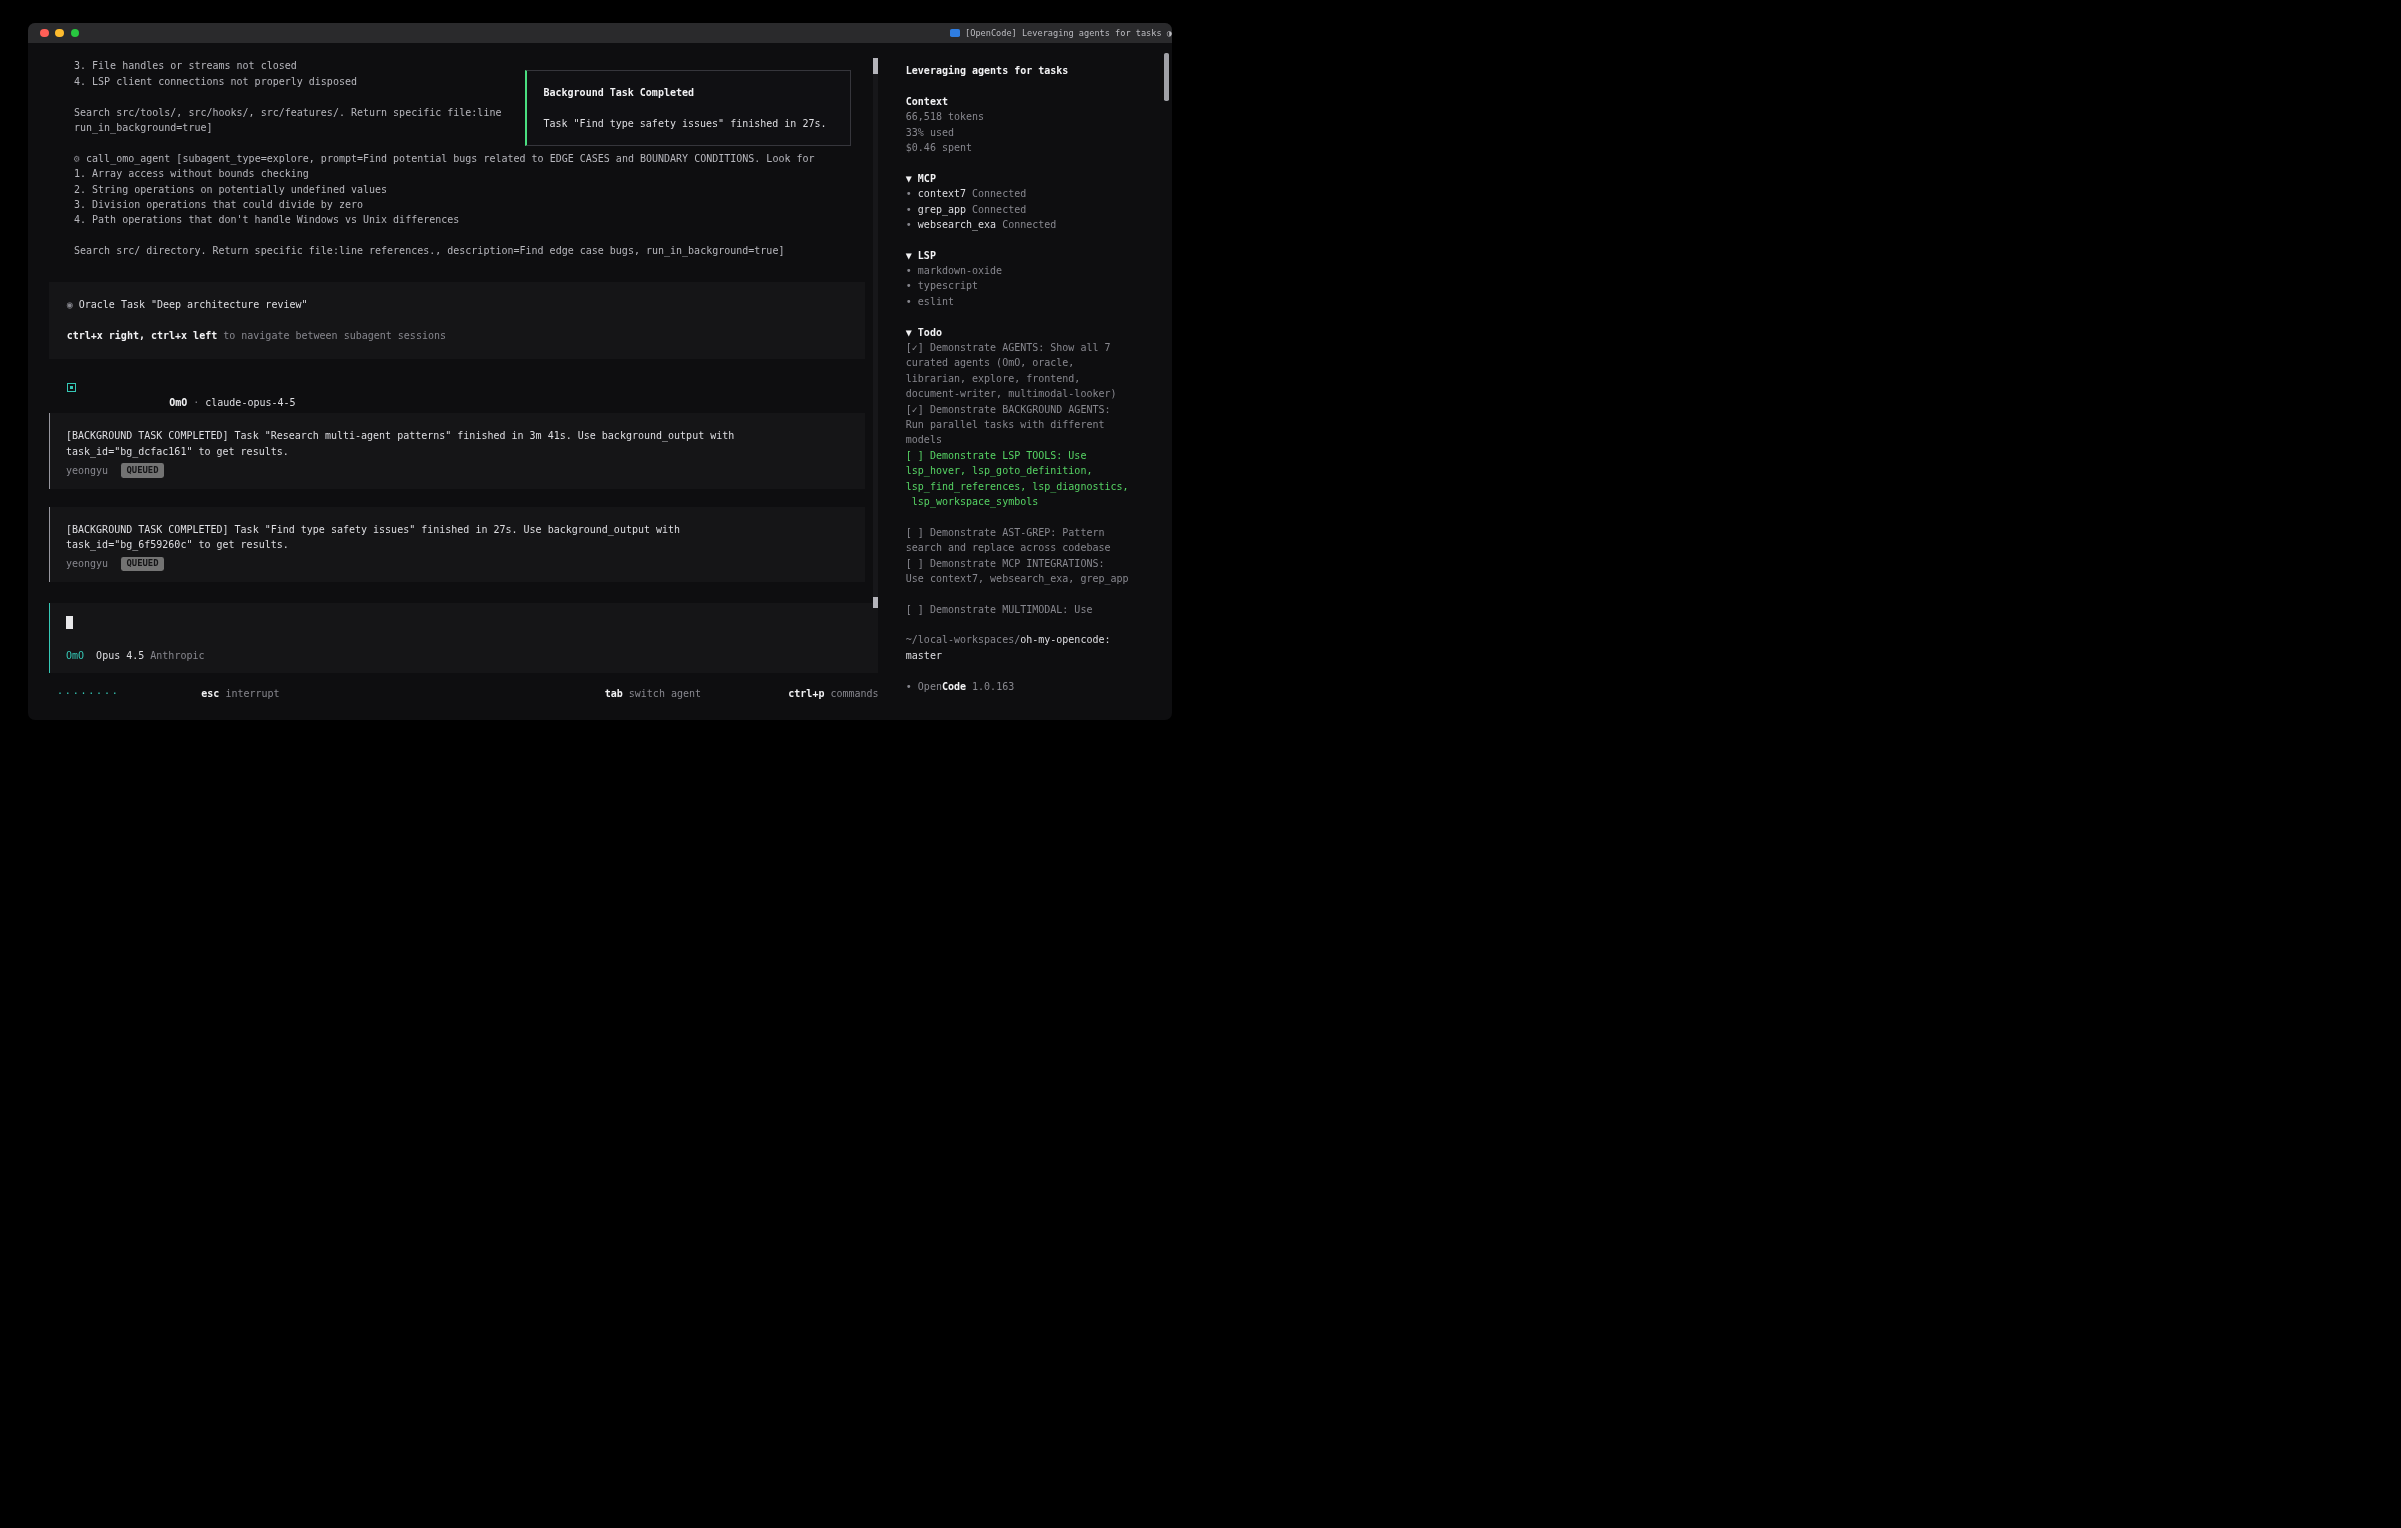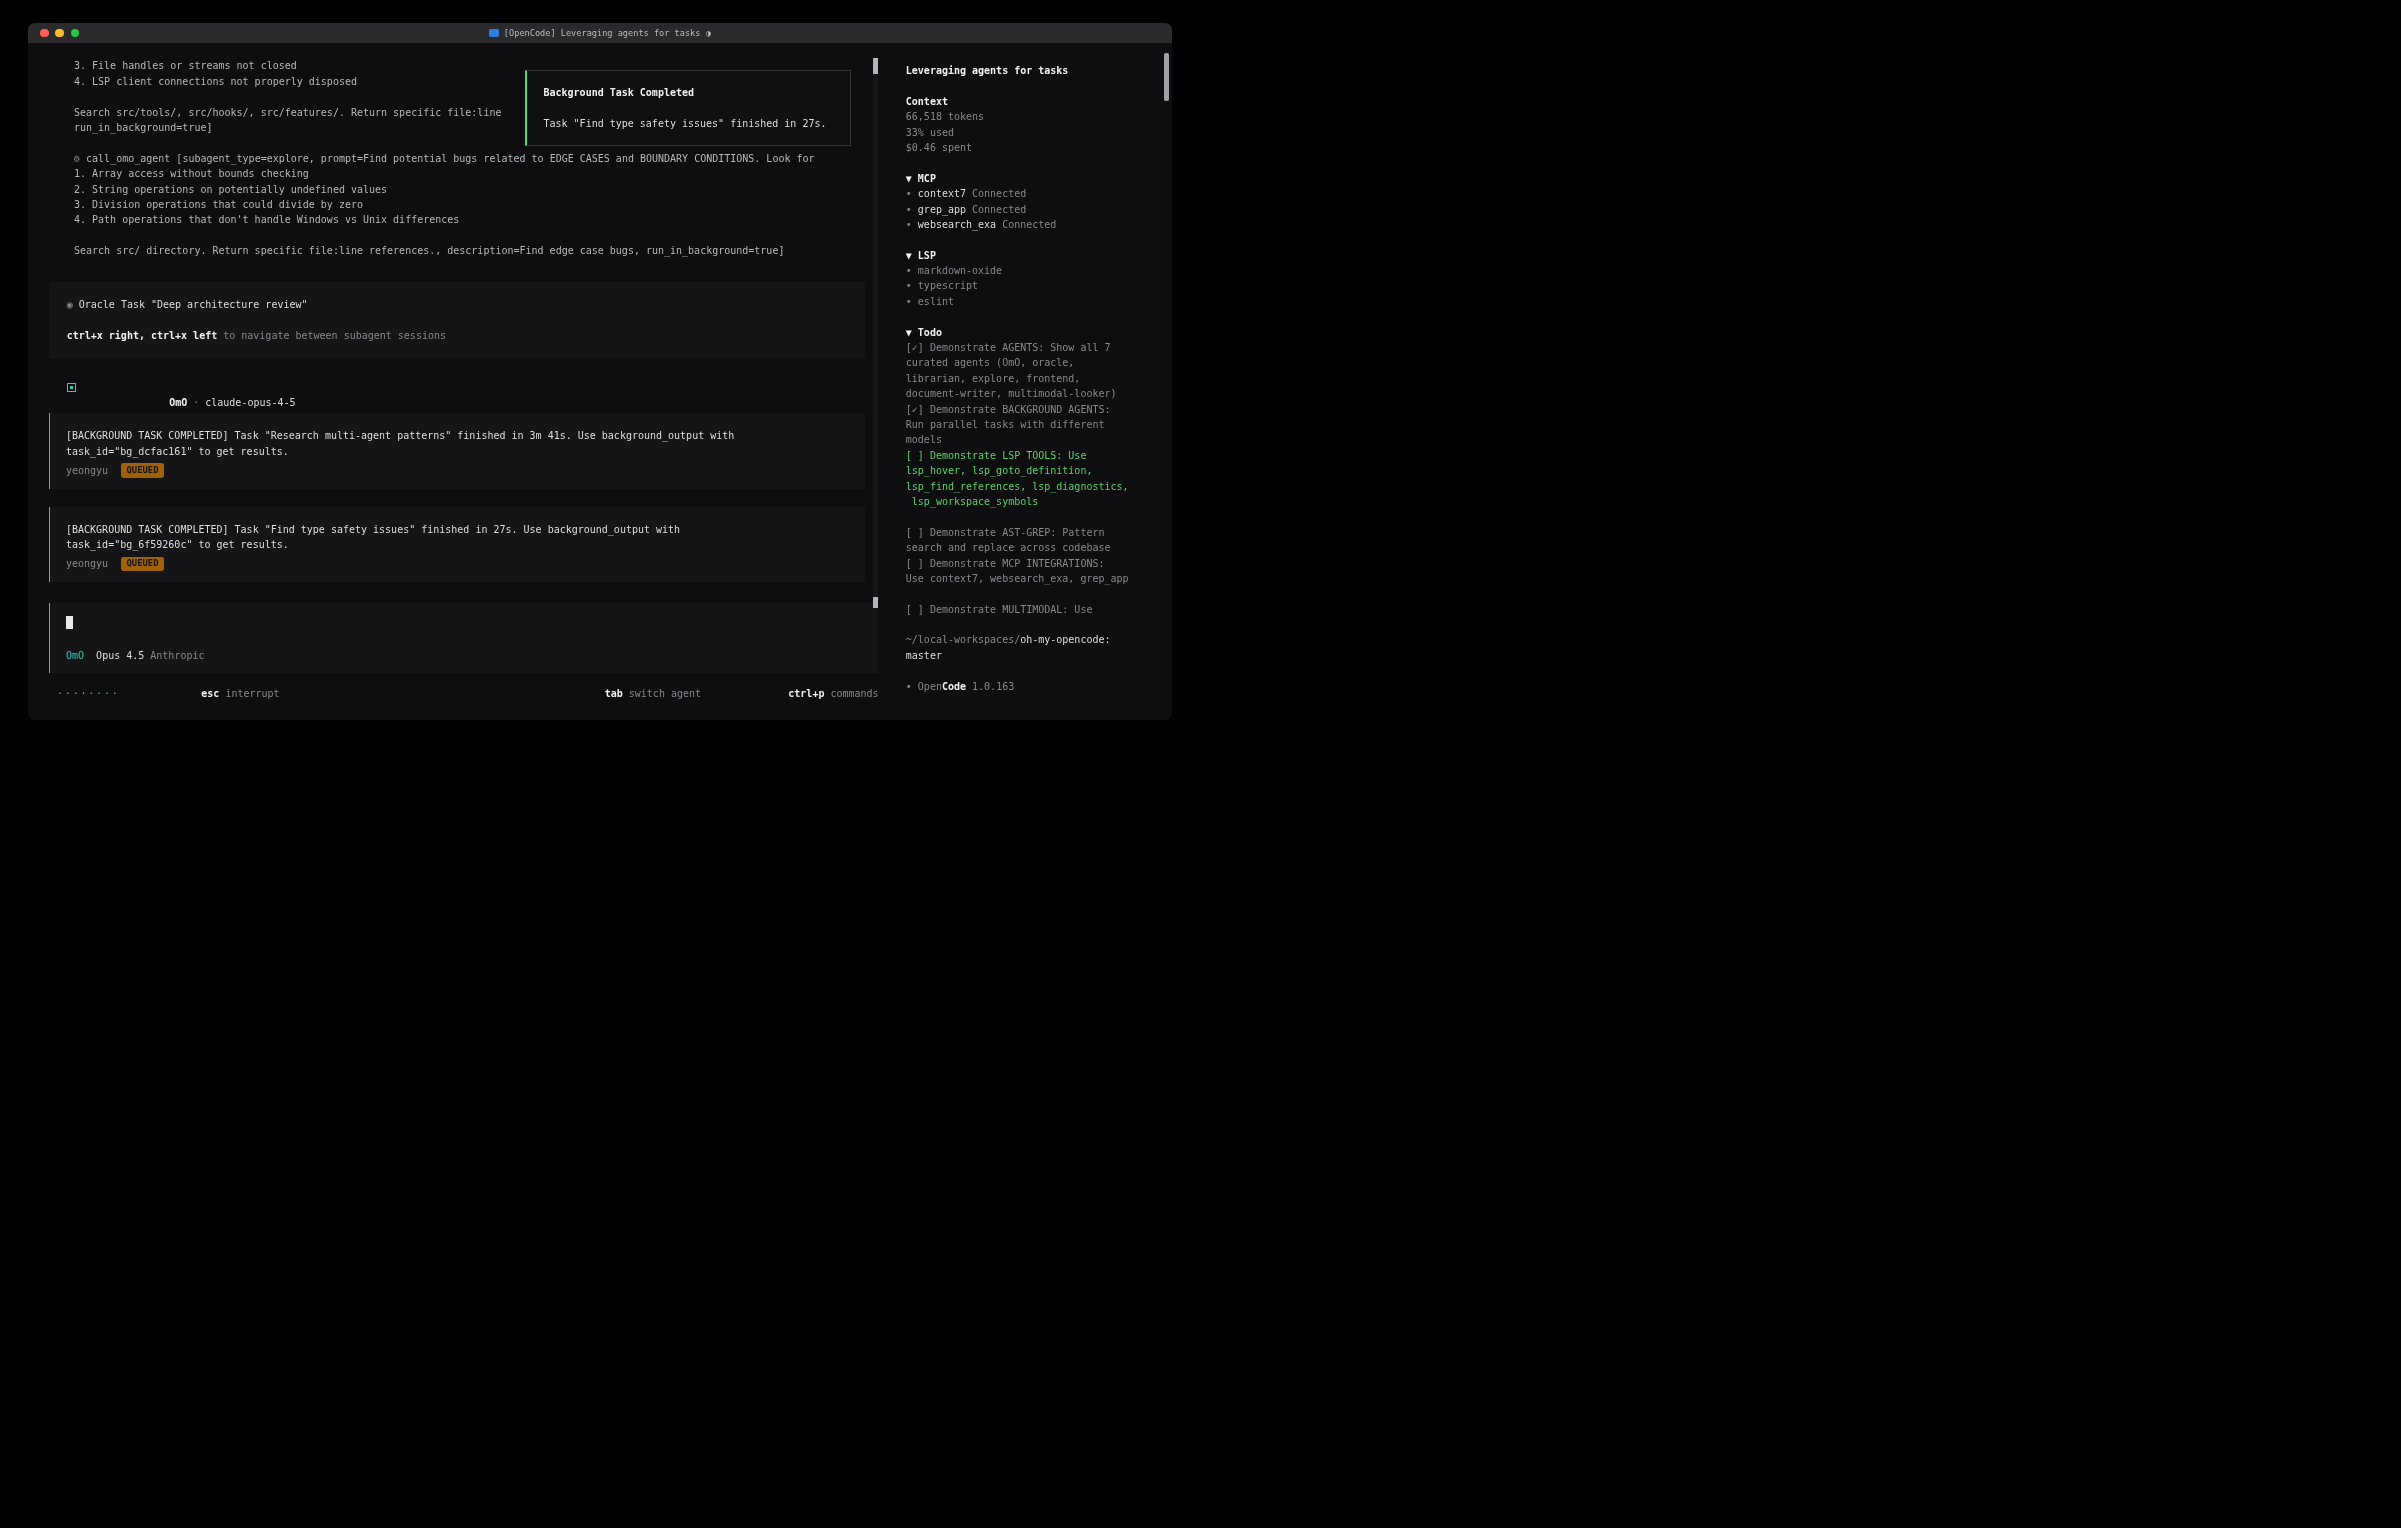--- a/index.html
+++ b/index.html
@@ -13,21 +13,21 @@
     display: flex; flex-direction: column;
   }
   .titlebar { flex: 0 0 20px; background: #2a2a2c; position: relative; display: flex; align-items: center; }
   .traffic { display: flex; gap: 6.5px; padding-left: 11.8px; z-index: 2; }
   .light { width: 8.9px; height: 8.9px; border-radius: 50%; }
   .light.close { background: #ff5f57; }
   .light.min { background: #febc2e; }
   .light.max { background: #28c840; }
   .titlebar-title {
     position: absolute; left: 0; right: 0; text-align: center; font-size: 8.6px; color: #bcbcc1;
-    display: flex; justify-content: center; align-items: center; gap: 4.7px;
+    display: flex; justify-content: flex-end; align-items: center; gap: 4.7px;
   }
   .title-icon { width: 10px; height: 7.7px; background: #2f7de1; border-radius: 1.8px; display: inline-block; }
 
   .content { flex: 1; display: flex; min-height: 0; }
   .main { flex: 1; min-width: 0; display: flex; flex-direction: column; position: relative; }
   .scroll { flex: 1; padding-top: 15.4px; position: relative; }
   .scroll-lines { padding-left: 46px; }
 
   .ln { height: 15.4px; line-height: 15.4px; white-space: pre; }
   .c-f { color: #b6b6bc; }
@@ -50,21 +50,21 @@
   .agent-header { margin: 21px 0 0 39px; height: 15.4px; display: flex; align-items: center; gap: 21px; }
   .omo-icon { width: 8.9px; height: 8.9px; border: 1.2px solid #35c8b6; position: relative; flex: 0 0 8.9px; }
   .omo-icon::after { content: ""; position: absolute; left: 1.8px; top: 1.8px; width: 3px; height: 3px; background: #35c8b6; }
 
   .msg {
     margin: 17.7px 29px 0 21px; background: #151517;
     border-left: 1.8px solid #97979f; padding: 15.4px 17.7px 9.5px 16px;
   }
   .msg-meta { display: flex; align-items: center; gap: 13px; height: 17.7px; margin-top: 2.4px; }
   .badge {
-    background: #a16207; color: #141416; font-weight: bold; font-size: 8.9px;
+    background: #737373; color: #141416; font-weight: bold; font-size: 8.9px;
     padding: 1.2px 5.3px; border-radius: 2.4px; line-height: 11.8px;
   }
 
   .input-panel {
     margin: 20px 16px 0 21px; height: 70px; background: #151517;
     border-left: 1.8px solid #35c8b6; padding: 13px 17.7px 9.5px 16px;
     display: flex; flex-direction: column; justify-content: space-between;
   }
   .cursor { width: 6.5px; height: 13px; background: #e8e8ea; }
   .model-line { display: flex; height: 15.4px; line-height: 15.4px; white-space: pre; }

